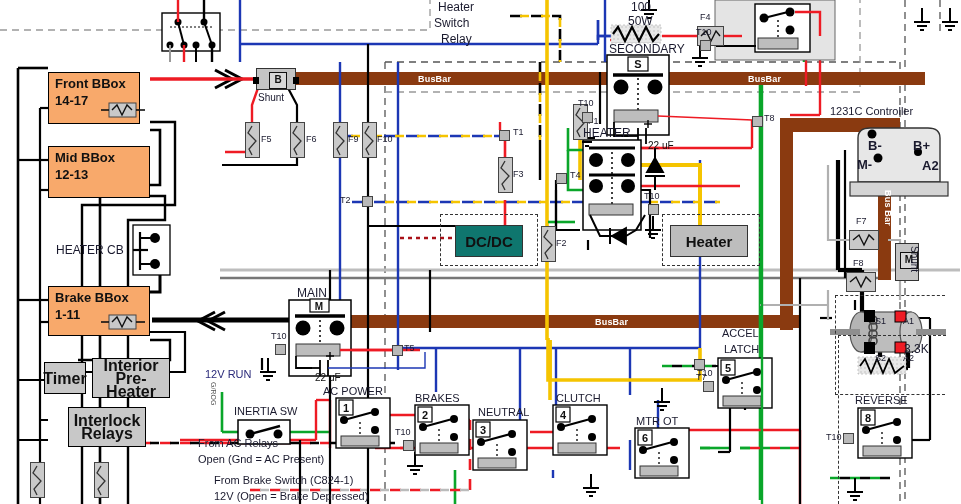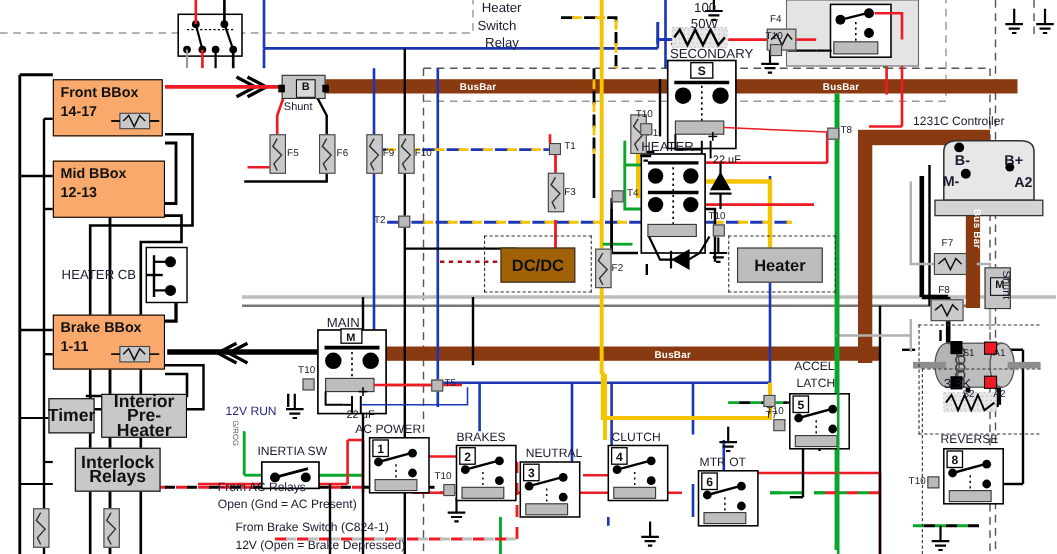--- a/index.html
+++ b/index.html
@@ -17,21 +17,21 @@
   .busbar-lbl{position:absolute;color:#ffffff;font-size:9px;font-weight:bold;letter-spacing:.2px;}
   .fuse{position:absolute;width:15px;height:36px;background:#c9c9c9;border:1px solid #444;box-sizing:border-box;}
   .term{position:absolute;width:11px;height:11px;background:#b9b9b9;border:1px solid #444;box-sizing:border-box;}
   .cap-lbl{position:absolute;font-size:10px;color:#111;}
   .small{font-size:10px;}
   .tiny{font-size:9px;}
   .med{font-size:11px;}
   .nm{font-size:12px;}
   .heaterbox{position:absolute;background:#bdbdbd;border:1.4px solid #333;box-sizing:border-box;
              display:flex;align-items:center;justify-content:center;font-size:15px;font-weight:bold;color:#111;}
-  .dcdcbox{position:absolute;background:#a16207;border:1.4px solid #333;box-sizing:border-box;
+  .dcdcbox{position:absolute;background:#0f766e;border:1.4px solid #333;box-sizing:border-box;
              display:flex;align-items:center;justify-content:center;font-size:15px;font-weight:bold;color:#111;}
 </style>
 </head>
 <body>
 
 <div id="stage">
 
 <svg id="svgroot" viewBox="0 0 961 504">
   <defs>
     <pattern id="dotfill" width="4" height="4" patternUnits="userSpaceOnUse">
@@ -557,21 +557,21 @@
     <rect x="864" y="310" width="11" height="12" fill="#000"></rect>
     <rect x="864" y="342" width="11" height="12" fill="#000"></rect>
     <rect x="895" y="311" width="11" height="11" fill="#ee1b24" stroke="#000" stroke-width="1"></rect>
     <rect x="895" y="342" width="11" height="11" fill="#ee1b24" stroke="#000" stroke-width="1"></rect>
   </g>
 
   <path d="M762 85 L762 504" stroke="#0aa62a" stroke-width="2.4" fill="none"></path>
 
 </svg>
 
-<div class="box-bbox" style="left:48px;top:72px;width:100px;height:52px;">
+<div class="box-bbox" style="left:48px;top:72px;width:92px;height:52px;">
   <div class="t1">Front BBox</div>
   <div class="t2">14-17</div>
   <svg width="44" height="18" style="position:absolute;left:52px;top:28px;">
     <rect x="8" y="2" width="27" height="14" fill="#c9c9c9" stroke="#444"></rect>
     <polyline points="11,9 16,4 21,14 26,4 31,9" fill="none" stroke="#111" stroke-width="1.4"></polyline>
     <line x1="0" y1="9" x2="8" y2="9" stroke="#111" stroke-width="1.6"></line>
     <line x1="35" y1="9" x2="44" y2="9" stroke="#111" stroke-width="1.6"></line>
   </svg>
 </div>
 
@@ -758,21 +758,21 @@
 <div class="lbl" style="left:868px;top:138px;font-size:13px;font-weight:bold;">B-</div>
 <div class="lbl" style="left:913px;top:138px;font-size:13px;font-weight:bold;">B+</div>
 <div class="lbl" style="left:857px;top:157px;font-size:13px;font-weight:bold;">M-</div>
 <div class="lbl" style="left:922px;top:158px;font-size:13px;font-weight:bold;">A2</div>
 
 <div class="lbl tiny" style="left:875px;top:316px;">S1</div>
 <div class="lbl tiny" style="left:903px;top:316px;">A1</div>
 <div class="lbl tiny" style="left:875px;top:353px;">S2</div>
 <div class="lbl tiny" style="left:903px;top:353px;">A2</div>
 
-<div class="lbl nm" style="left:858px;top:342px;">3.3K</div>
+<div class="lbl nm" style="left:904px;top:342px;">3.3K</div>
 
 <div class="lbl med" style="left:323px;top:385px;">AC POWER</div>
 <div class="lbl med" style="left:415px;top:392px;">BRAKES</div>
 <div class="lbl med" style="left:478px;top:406px;">NEUTRAL</div>
 <div class="lbl med" style="left:556px;top:392px;">CLUTCH</div>
 <div class="lbl med" style="left:636px;top:415px;">MTR OT</div>
 <div class="lbl med" style="left:722px;top:327px;">ACCEL</div>
 <div class="lbl med" style="left:724px;top:343px;">LATCH</div>
 <div class="lbl med" style="left:855px;top:394px;">REVERSE</div>
 

